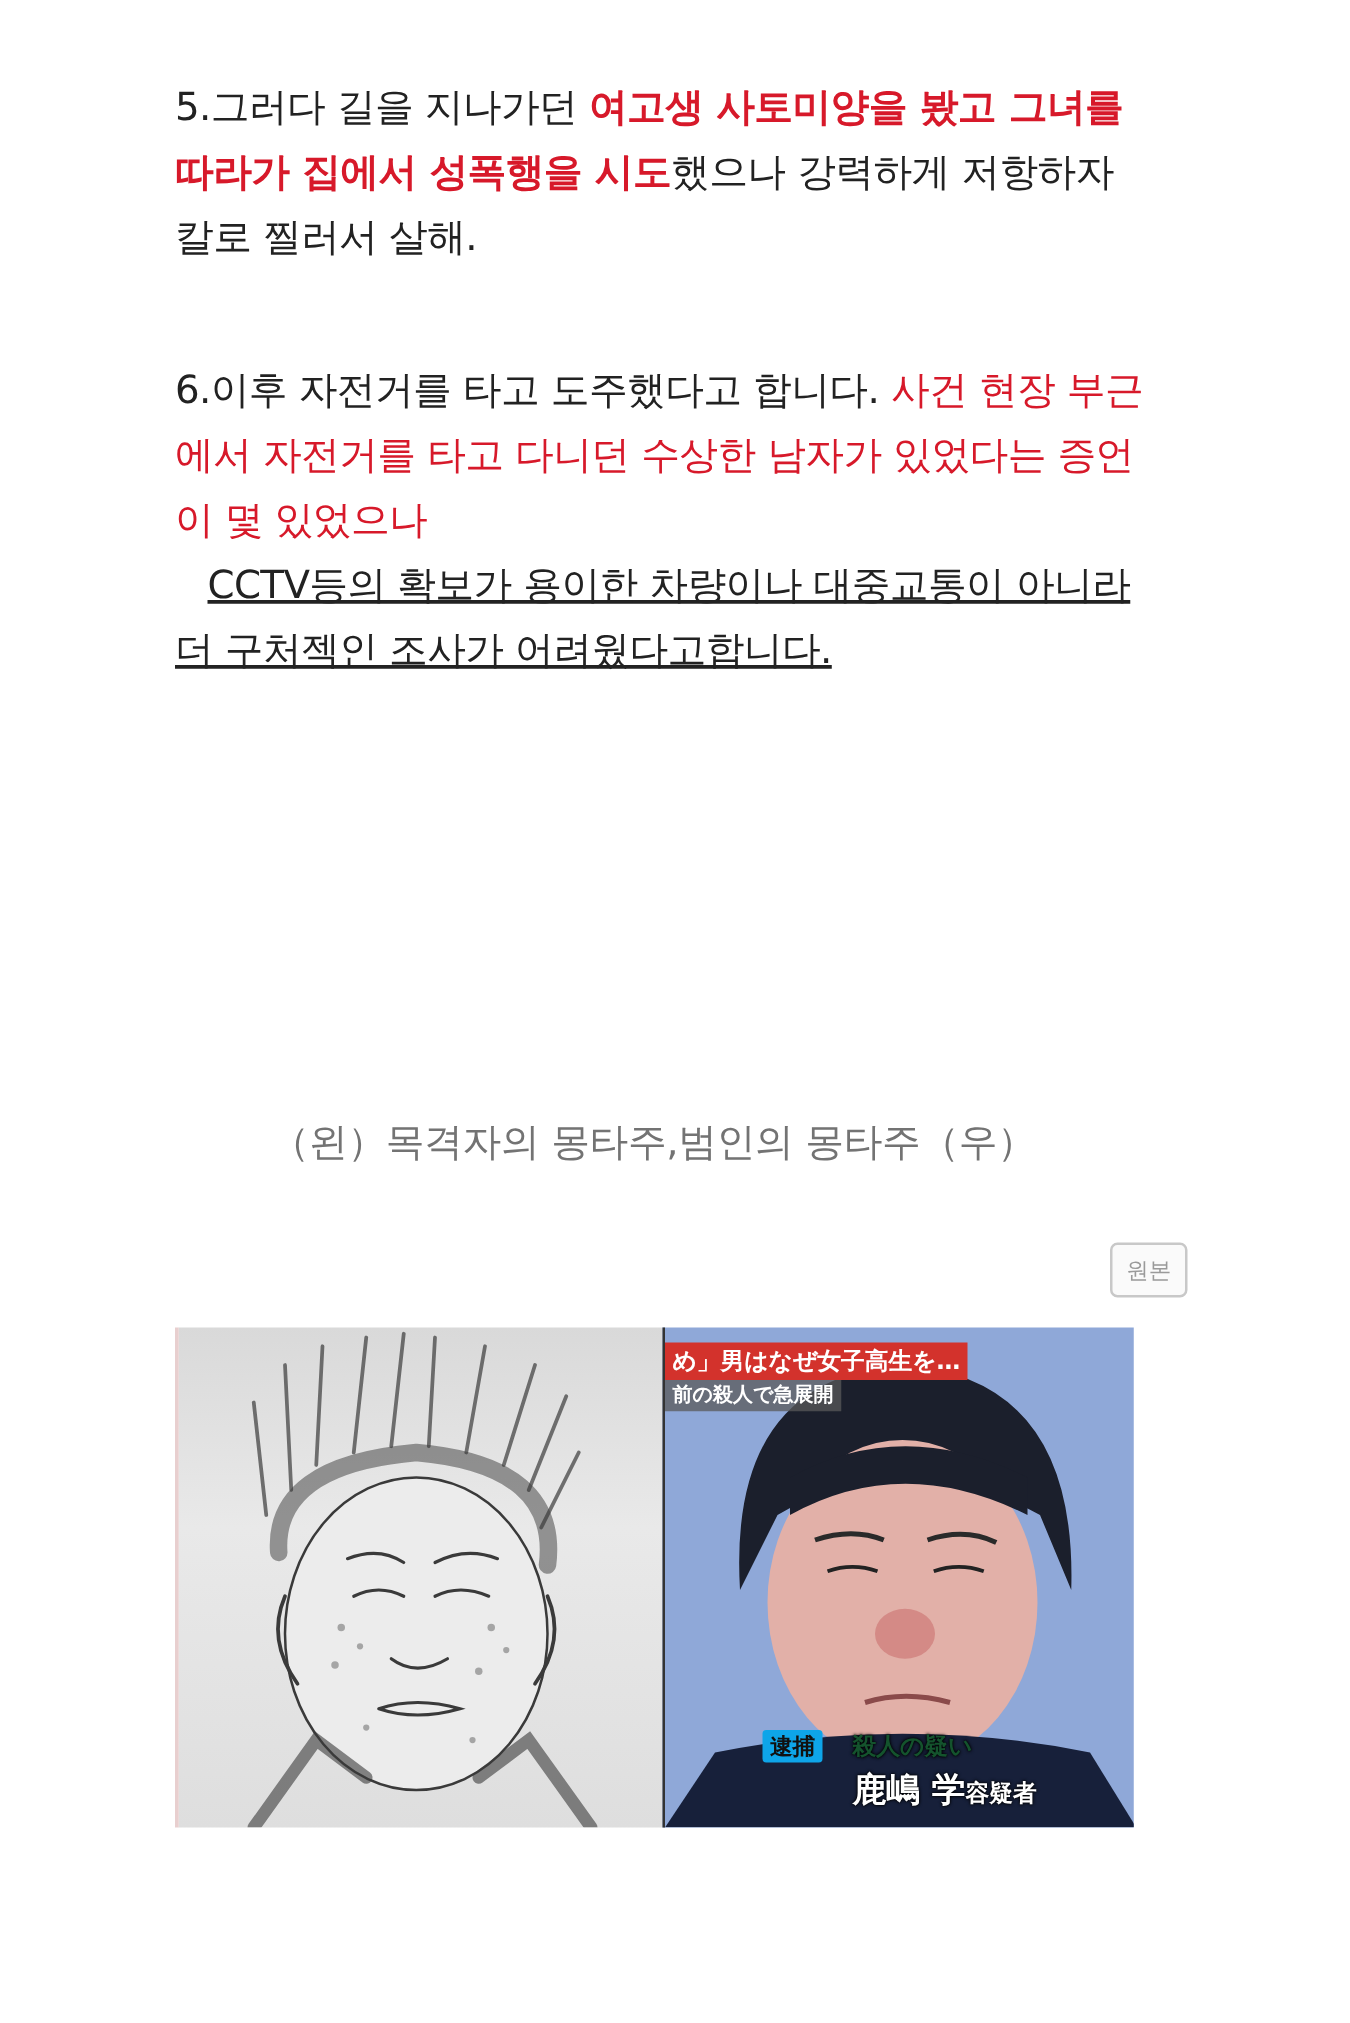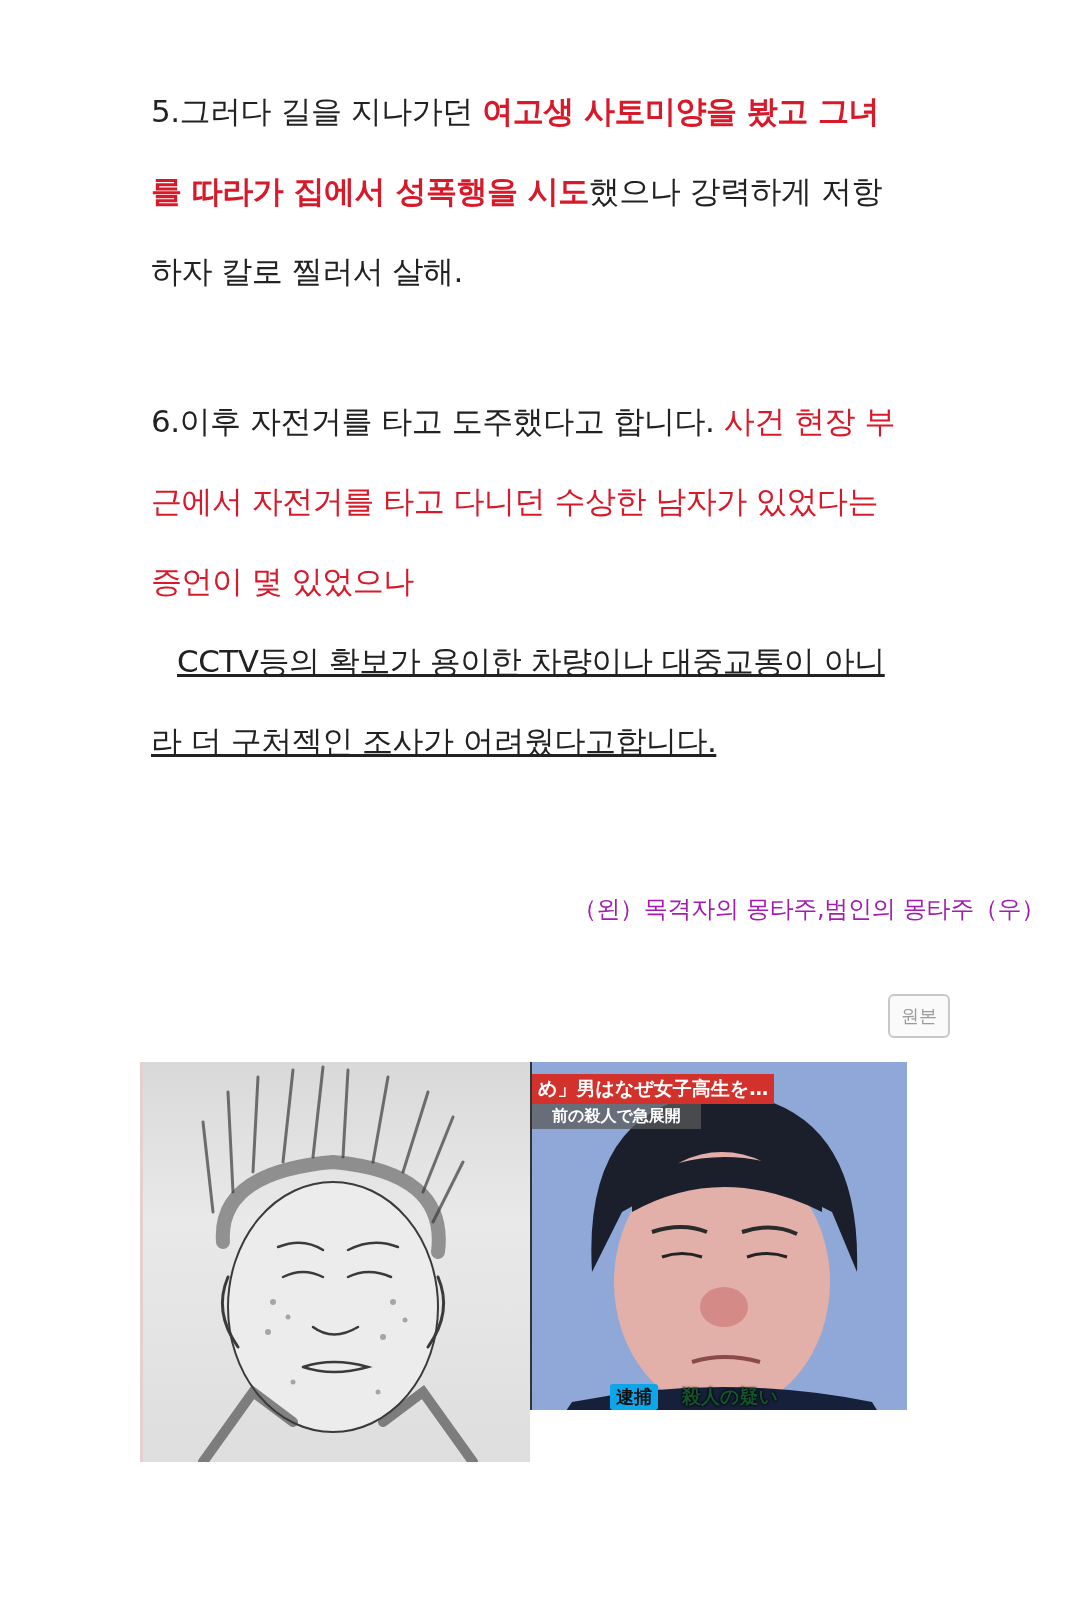--- a/index.html
+++ b/index.html
@@ -1,35 +1,35 @@
 <!DOCTYPE html>
 <html><head>
 <meta charset="utf-8">
 <style>
   html, body { margin:0; padding:0; background:#ffffff; }
   body { width:1080px; height:1618px; position:relative; overflow:hidden;
          font-family:"DejaVu Sans","Liberation Sans",sans-serif; color:#222222; }
   .content { position:absolute; left:140px; top:60px; width:780px; }
-  .para { font-size:31px; line-height:80px; letter-spacing:-0.5px; margin:11px; }
+  .para { font-size:31px; line-height:52px; letter-spacing:-0.5px; margin:0; }
   .para + .para { margin-top:70px; }
   .red-bold { color:#d7192a; font-weight:bold; }
   .red { color:#d7192a; }
   .indent { padding-left:26px;text-decoration:underline; }
-  .caption { position:absolute; left:0; width:1045px; top:893px; text-align:right;
-             font-size:24px; color:#a21caf; letter-spacing:-0.3px; }
+  .caption { position:absolute; left:0; width:1045px; top:893px; text-align:center;
+             font-size:31px; color:#737373; letter-spacing:-0.3px; }
   .orig-btn { position:absolute; left:888px; top:994px; width:62px; height:44px;
               border:2px solid #c8c8c8; border-radius:6px; background:#fafafa;
               box-sizing:border-box; display:flex; align-items:center; justify-content:center;
               font-size:18px; color:#9a9a9a; cursor:pointer; }
   .photo-wrap { position:absolute; left:140px; top:1062px; width:767px; height:400px; display:flex; }
   .sketch { width:390px; height:400px; background:linear-gradient(180deg,#d9d9d9,#e9e9e9 40%,#dedede); position:relative; overflow:hidden; border-left:3px solid #e8cfcf; box-sizing:border-box; }
-  .photo { flex:1; height:348px; background:#8fa8d8; position:relative; overflow:hidden; border-left:2px solid #333; box-sizing:border-box; }
+  .photo { flex:1; height:400px; background:#8fa8d8; position:relative; overflow:hidden; border-left:2px solid #333; box-sizing:border-box; }
   .sketch svg, .photo svg { position:absolute; left:0; top:0; }
   .tv-top { position:absolute; left:0; top:12px; background:#d3322c; color:#fff; font-weight:bold; font-size:19px; padding:2px 6px; white-space:nowrap; }
-  .tv-sub { position:absolute; left:0; top:42px; background:rgba(90,90,90,0.75); color:#fff; font-weight:bold; font-size:16px; padding:2px 20px; white-space:nowrap; }
+  .tv-sub { position:absolute; left:0; top:42px; background:rgba(90,90,90,0.75); color:#fff; font-weight:bold; font-size:16px; padding:2px 6px; white-space:nowrap; }
   .tv-arrest { position:absolute; left:78px; top:322px; background:#0ea5e9; color:#111; font-weight:bold; font-size:18px; padding:1px 6px; border-radius:3px; }
   .tv-charge { position:absolute; left:150px; top:322px; color:#14532d; font-weight:bold; font-size:19px; text-shadow:0 0 3px #000,0 0 2px #000; white-space:nowrap; }
   .tv-name { position:absolute; left:150px; top:352px; color:#fff; font-weight:bold; font-size:27px; text-shadow:0 0 3px #000,0 0 2px #000; white-space:nowrap;text-align:right; }
   .tv-name small { font-size:19px; }
 </style>
 </head>
 <body>
 
 <div class="content">
   <p class="para">

